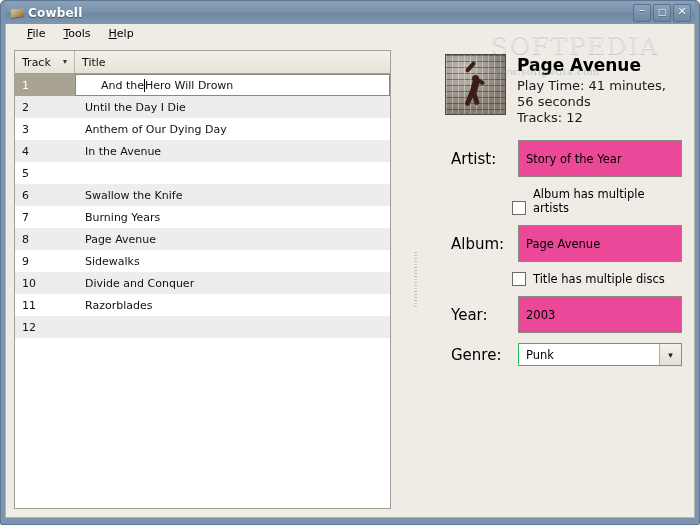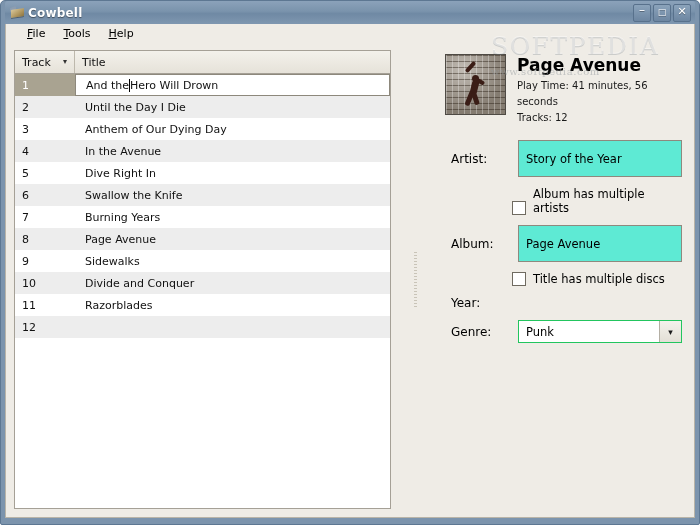--- a/index.html
+++ b/index.html
@@ -239,21 +239,21 @@
   }
   
   .row.selected .cell-track {
     background: #a9a391;
     color: #ffffff;
   }
   .row.selected .cell-title {
     background: #ffffff;
     border: 1px solid #8d887c;
     margin: 0;
-    padding-left: 10px;
+    padding-left: 25px;
     box-sizing: border-box;
     position: relative;
   }
   .caret {
     display: inline-block;
     width: 1px;
     height: 13px;
     background: #000000;
     vertical-align: middle;
     margin: 0 0px;
@@ -334,44 +334,44 @@
 
   #album-meta { padding-top: 1px; }
   #album-title {
     font-size: 17px;
     font-weight: bold;
     color: #000000;
     line-height: 20px;
     margin-bottom: 3px;
   }
   .meta-line {
-    font-size: 10px;
+    font-size: 13px;
     color: #1a1a1a;
     line-height: 16px;
   }
 
   
   #form { margin-top: 14px; }
   .form-row {
     display: flex;
     align-items: center;
     margin-bottom: 10px;
   }
   .form-label {
     width: 73px;
     flex: 0 0 auto;
-    font-size: 12px;
+    font-size: 15px;
     color: #000000;
     padding-left: 6px;
     box-sizing: border-box;
   }
   .form-field {
     flex: 1 1 auto;
     height: 37px;
-    background: #5eead4;
+    background: #ec4899;
     border: 1px solid #8e897e;
     box-sizing: border-box;
     display: flex;
     align-items: center;
     padding: 0 7px;
     font-size: 11.5px;
     color: #000000;
     cursor: text;
   }
   .check-row {
@@ -483,21 +483,20 @@
             <div class="row odd">
               <div class="cell-track">3</div>
               <div class="cell-title">Anthem of Our Dying Day</div>
             </div>
             <div class="row even">
               <div class="cell-track">4</div>
               <div class="cell-title">In the Avenue</div>
             </div>
             <div class="row odd">
               <div class="cell-track">5</div>
-              <div class="cell-title">Dive Right In</div>
             </div>
             <div class="row even">
               <div class="cell-track">6</div>
               <div class="cell-title">Swallow the Knife</div>
             </div>
             <div class="row odd">
               <div class="cell-track">7</div>
               <div class="cell-title">Burning Years</div>
             </div>
             <div class="row even">
@@ -564,20 +563,21 @@
             <div class="form-field">Page Avenue</div>
           </div>
 
           <div class="check-row">
             <div class="checkbox"></div>
             <div class="check-label">Title has multiple discs</div>
           </div>
 
           <div class="form-row">
             <div class="form-label">Year:</div>
+            <div class="form-field">2003</div>
           </div>
 
           <div class="form-row">
             <div class="form-label">Genre:</div>
             <div class="combo">
               <div class="combo-value">Punk</div>
               <div class="combo-arrow">▾</div>
             </div>
           </div>
 

